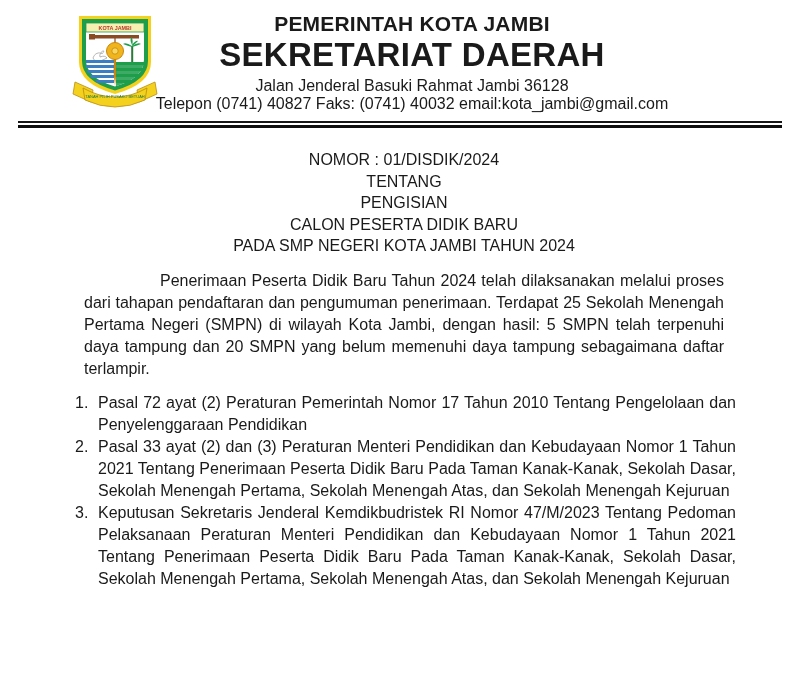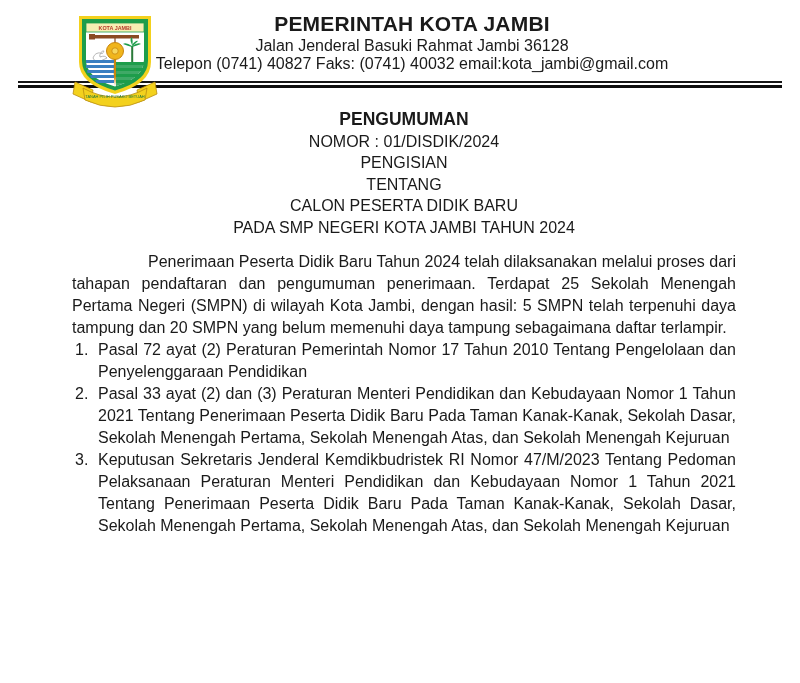--- a/index.html
+++ b/index.html
@@ -80,21 +80,21 @@
 
   
   .doc-body {
     margin: 13px 64px 0 72px;
     font-size: 16px;
     line-height: 22px;
     text-align: justify;
   }
   .para {
     text-indent: 76px;
-    margin: 0;
+    margin: 12px;
   }
   .para + .para {
     margin-top: 8px;
   }
   .num-list {
     margin: 0;
   }
   .num-item {
     display: flex;
   }
@@ -165,32 +165,32 @@
           <path d="M47 52 H75 V55 H47 Z" fill="#1e9d4b"></path>
           <path d="M47 58 H74 V61 H47 Z" fill="#1e9d4b"></path>
           <path d="M47 64 H71 V67 H47 Z" fill="#1e9d4b"></path>
           <path d="M47 70 H64 V73 H47 Z" fill="#1e9d4b"></path>
         </g>
       </g>
     </svg>
 
     <div class="lh-text">
       <div class="lh-line1">PEMERINTAH KOTA JAMBI</div>
+      <div class="lh-line2">SEKRETARIAT DAERAH</div>
       <div class="lh-small">Jalan Jenderal Basuki Rahmat Jambi 36128</div>
       <div class="lh-small">Telepon (0741) 40827 Faks: (0741) 40032 email:kota_jambi@gmail.com</div>
     </div>
   </div>
 
   <div class="rule"></div>
 
   <div class="title-block">
-    <div class="title-main">PENGUMUMAN</div>
     <div>NOMOR : 01/DISDIK/2024</div>
+    <div>TENTANG</div>
     <div>PENGISIAN</div>
-    <div>TENTANG</div>
     <div>CALON PESERTA DIDIK BARU</div>
     <div>PADA SMP NEGERI KOTA JAMBI TAHUN 2024</div>
   </div>
 
   <div class="doc-body">
     <p class="para">Penerimaan Peserta Didik Baru Tahun 2024 telah dilaksanakan melalui proses dari tahapan pendaftaran dan pengumuman penerimaan. Terdapat 25 Sekolah Menengah Pertama Negeri (SMPN) di wilayah Kota Jambi, dengan hasil: 5 SMPN telah terpenuhi daya tampung dan 20 SMPN yang belum memenuhi daya tampung sebagaimana daftar terlampir.</p>
 
     <div class="num-list">
       <div class="num-item">
         <div class="num">1.</div>

